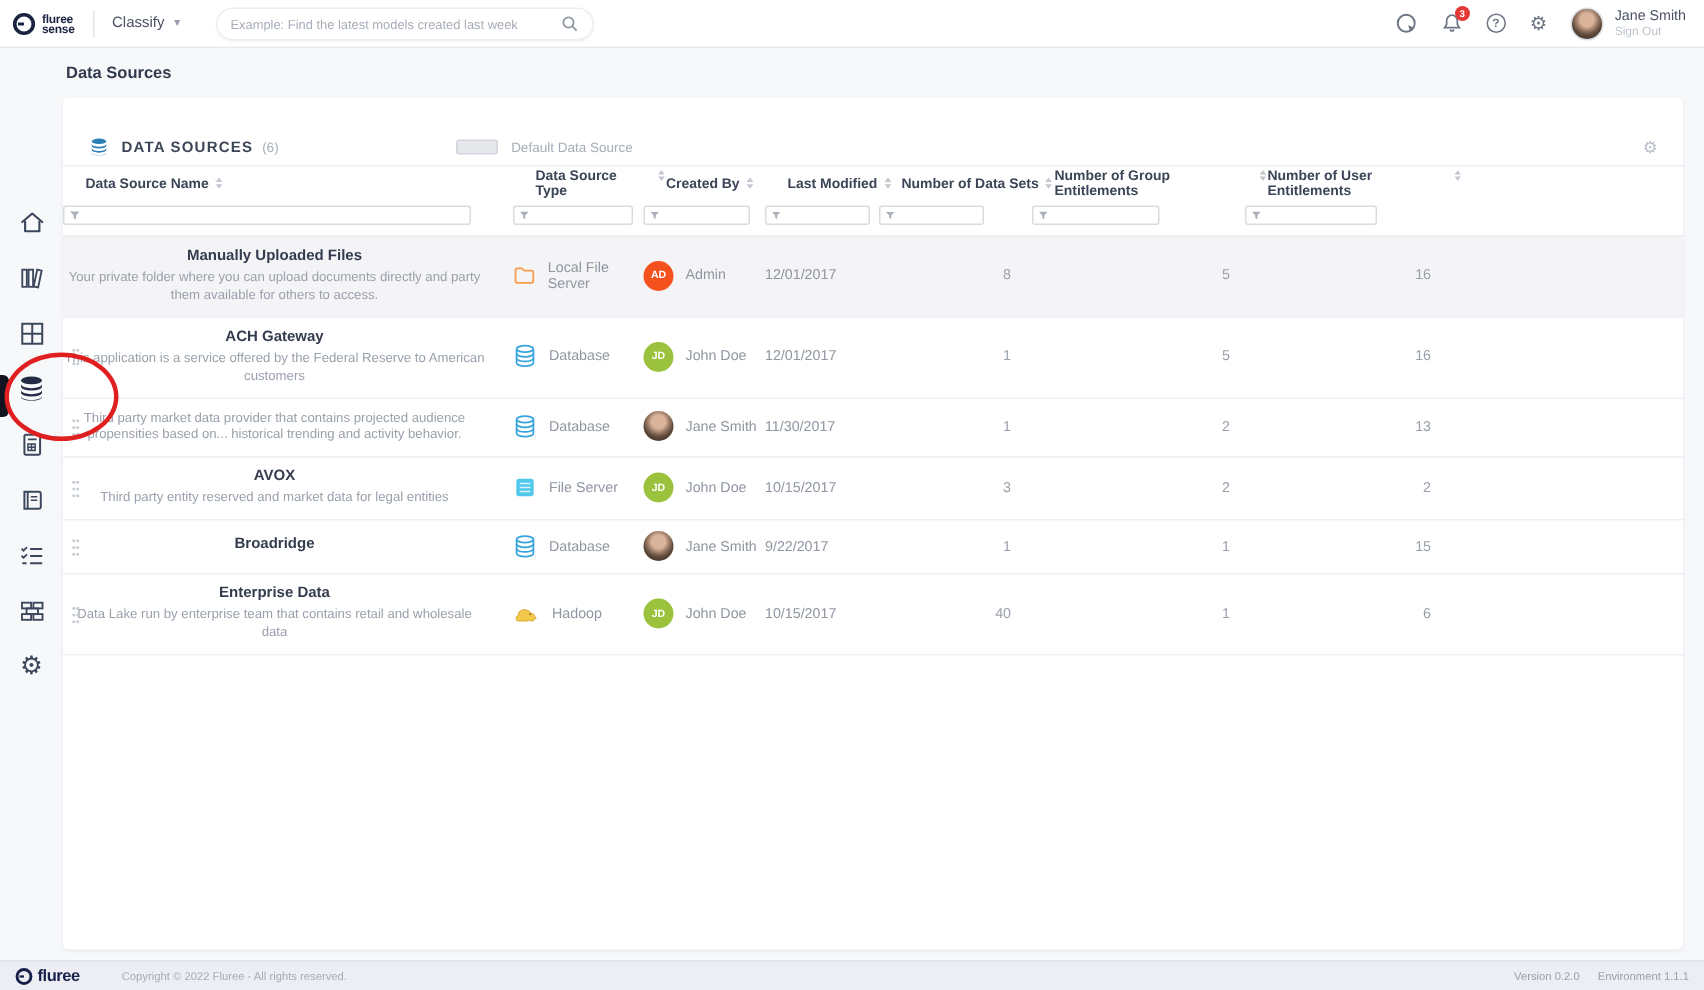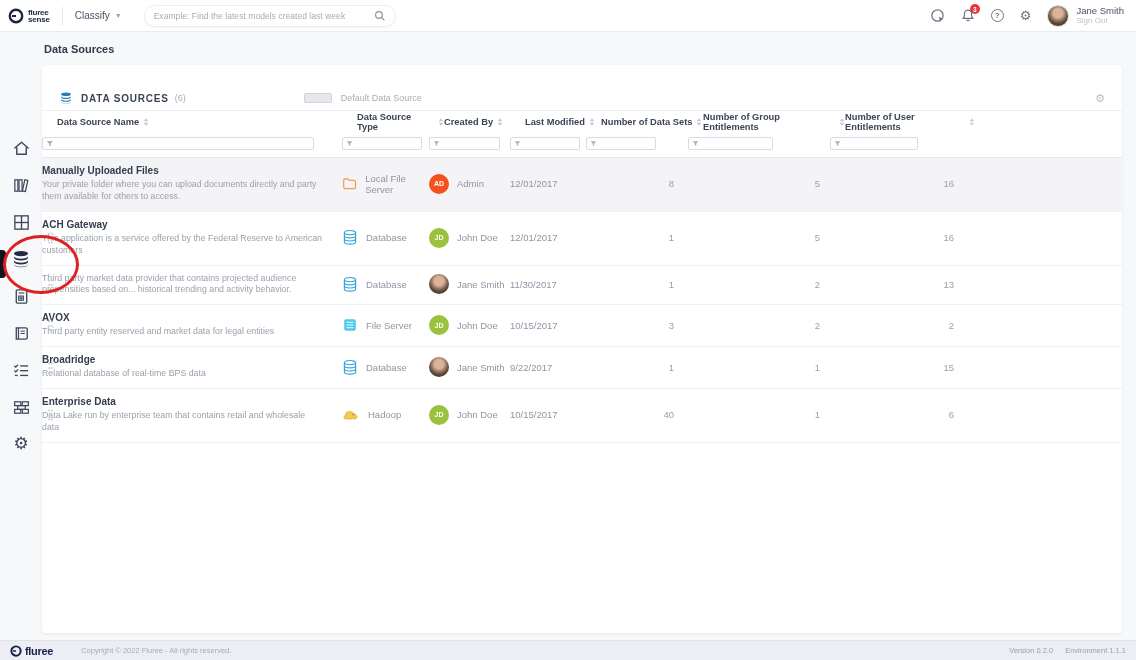--- a/index.html
+++ b/index.html
@@ -42,30 +42,30 @@
 
   .card-toolbar { margin-top:21px; height:25px; display:flex; align-items:center; padding:0 17px; border-bottom:1px solid #edeff2; }
   .list-title { font-size:10px; font-weight:bold; color:#3c4557; letter-spacing:.8px; margin-left:8px; }
   .list-count { font-size:9px; color:#a6adb6; margin-left:6px; }
   .legend-swatch { width:28px; height:10px; background:#e7e8ec; border:1px solid #d2d4db; border-radius:2px; margin-left:118px; }
   .legend-label { font-size:9px; color:#a6adb6; margin-left:9px; }
   .toolbar-gear { margin-left:auto; color:#b9bec7; font-size:11px; cursor:pointer; }
 
   .grid { display:grid; grid-template-columns:300px 87px 81px 76px 102px 142px 130px 1fr; padding-left:15px; align-items:center; }
   .thead { height:22px; }
-  .th { font-size:9.3px; font-weight:bold; color:#3c4557; display:flex; align-items:center; gap:4px; cursor:pointer; }
+  .th { font-size:9.3px; font-weight:bold; color:#3c4557; display:flex; align-items:flex-start; gap:4px; cursor:pointer; }
   .filters { padding:4px 0 7px; border-bottom:1px solid #e6e8ec; align-items:start; }
   .filter-box { height:13px; border:1px solid #d8dbe1; border-radius:2px; background:#fff; display:flex; align-items:center; padding:0 3px; gap:2px; }
   .filter-box input { border:0; outline:0; width:100%; font-size:8px; background:transparent; }
   .fw-name { width:272px; } .fw-type { width:80px; } .fw-created { width:71px; } .fw-mod { width:70px; } .fw-ds { width:70px; } .fw-grp { width:85px; } .fw-usr { width:88px; }
 
   .trow { position:relative; border-bottom:1px solid #eef0f3; padding:7px 0 8px; cursor:pointer; }
   .trow.default-row { background:#f4f4f6; }
   .grip { position:absolute; left:6px; top:50%; transform:translateY(-50%); }
-  .name-cell { padding-right:18px; }
+  .name-cell { padding-right:18px;text-align:center; }
   .row-name { font-size:10px; font-weight:bold; color:#343c4e; margin-bottom:3px; }
   .row-desc { font-size:8.8px; color:#9aa1ac; line-height:1.35; }
   .type-cell, .creator-cell { display:flex; align-items:center; gap:8px; }
   .muted { font-size:9.5px; color:#8f96a1; }
   .avatar { width:20px; height:20px; border-radius:50%; display:grid; place-items:center; color:#fff; font-size:7px; font-weight:bold; flex:0 0 auto; }
   .av-orange { background:#f4511e; }
   .av-green { background:#9bc23c; }
   .av-photo { background:radial-gradient(circle at 50% 36%, #d9b39a 0 28%, #9a7a66 45%, #5f4a3a 62%, #32261e 100%); }
   .num { font-size:9.5px; color:#9aa0ab; text-align:right; }
   .num.datasets { padding-right:14px; } .num.groups { padding-right:10px; } .num.users { padding-right:6px; }
@@ -472,21 +472,20 @@
           <svg class="grip" width="5" height="12" viewBox="0 0 5 12">
               <circle cx="1.2" cy="1.5" r="1" fill="#c6cbd2"></circle>
               <circle cx="3.8" cy="1.5" r="1" fill="#c6cbd2"></circle>
               <circle cx="1.2" cy="6" r="1" fill="#c6cbd2"></circle>
               <circle cx="3.8" cy="6" r="1" fill="#c6cbd2"></circle>
               <circle cx="1.2" cy="10.5" r="1" fill="#c6cbd2"></circle>
               <circle cx="3.8" cy="10.5" r="1" fill="#c6cbd2"></circle>
             </svg>
           <div class="name-cell">
             <div class="row-name">Broadridge</div>
-            <div class="row-desc">Relational database of real-time BPS data</div>
           </div>
           <div class="type-cell">
             <svg width="16" height="17" viewBox="0 0 18 19">
                 <ellipse cx="9" cy="4" rx="6.3" ry="2.4" fill="none" stroke="#35a3dc" stroke-width="1.3"></ellipse>
                 <path d="M2.7 4 v10.5 a6.3 2.4 0 0 0 12.6 0 V4" fill="none" stroke="#35a3dc" stroke-width="1.3"></path>
                 <path d="M2.7 7.5 a6.3 2.4 0 0 0 12.6 0" fill="none" stroke="#35a3dc" stroke-width="1.3"></path>
                 <path d="M2.7 11 a6.3 2.4 0 0 0 12.6 0" fill="none" stroke="#35a3dc" stroke-width="1.3"></path>
               </svg>
             <span class="muted">Database</span>
           </div>

